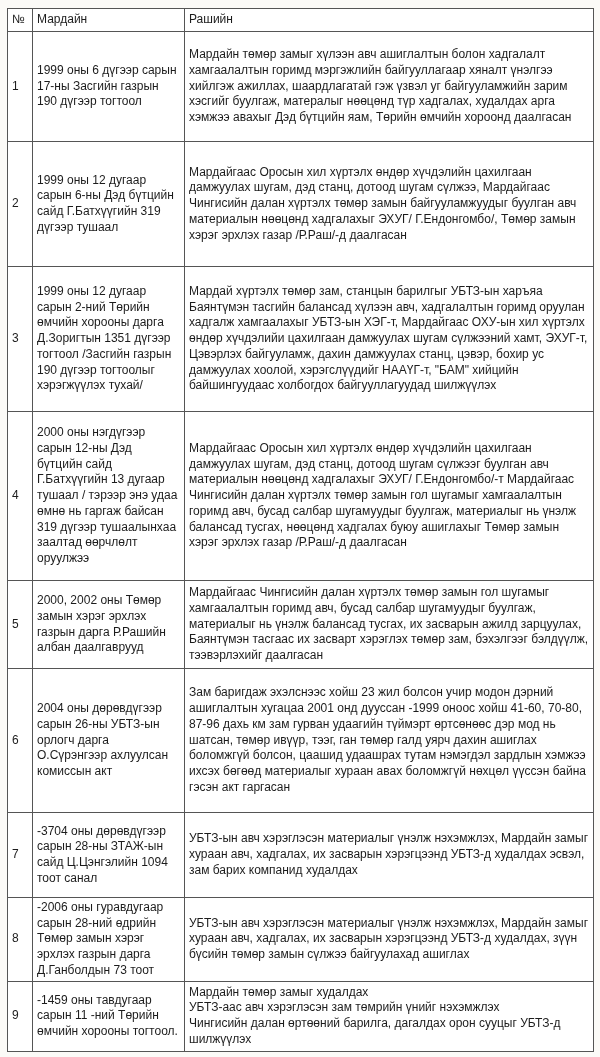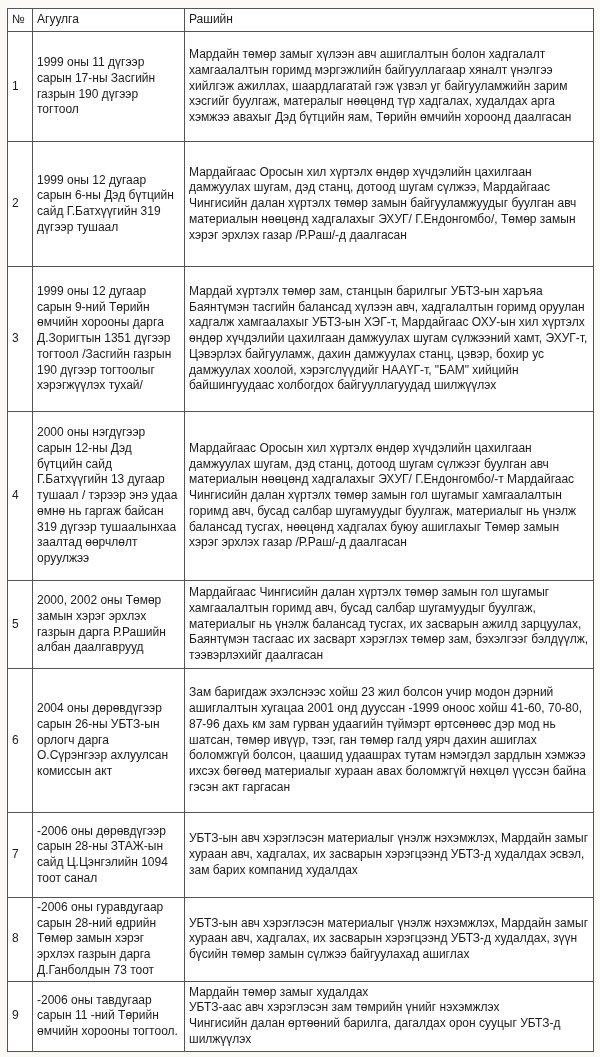--- a/index.html
+++ b/index.html
@@ -59,67 +59,67 @@
 <div class="page">
   <table class="decisions">
     <colgroup>
       <col class="c-num">
       <col class="c-decision">
       <col class="c-content">
     </colgroup>
     <thead>
       <tr>
         <th>№</th>
-        <th>Агуулга</th>
+        <th>Мардайн</th>
         <th>Рашийн</th>
       </tr>
     </thead>
     <tbody>
       <tr>
         <td class="num">1</td>
-        <td class="decision">1999 оны 11 дүгээр сарын 17-ны Засгийн газрын 190 дүгээр тогтоол</td>
+        <td class="decision">1999 оны 6 дүгээр сарын 17-ны Засгийн газрын 190 дүгээр тогтоол</td>
         <td class="content">Мардайн төмөр замыг хүлээн авч ашиглалтын болон хадгалалт хамгаалалтын горимд мэргэжлийн байгууллагаар хяналт үнэлгээ хийлгэж ажиллах, шаардлагатай гэж үзвэл уг байгууламжийн зарим хэсгийг буулгаж, матералыг нөөцөнд түр хадгалах, худалдах арга хэмжээ авахыг Дэд бүтцийн яам, Төрийн өмчийн хороонд даалгасан</td>
       </tr>
       <tr>
         <td class="num">2</td>
         <td class="decision">1999 оны 12 дугаар сарын 6-ны Дэд бүтцийн сайд Г.Батхүүгийн 319 дүгээр тушаал</td>
         <td class="content">Мардайгаас Оросын хил хүртэлх өндөр хүчдэлийн цахилгаан дамжуулах шугам, дэд станц, дотоод шугам сүлжээ, Мардайгаас Чингисийн далан хүртэлх төмөр замын байгууламжуудыг буулган авч материалын нөөцөнд хадгалахыг ЭХУГ/ Г.Ендонгомбо/, Төмөр замын хэрэг эрхлэх газар /Р.Раш/-д даалгасан</td>
       </tr>
       <tr>
         <td class="num">3</td>
-        <td class="decision">1999 оны 12 дугаар сарын 9-ний Төрийн өмчийн хорооны дарга Д.Зоригтын 1351 дүгээр тогтоол /Засгийн газрын 190 дүгээр тогтоолыг хэрэгжүүлэх тухай/</td>
+        <td class="decision">1999 оны 12 дугаар сарын 2-ний Төрийн өмчийн хорооны дарга Д.Зоригтын 1351 дүгээр тогтоол /Засгийн газрын 190 дүгээр тогтоолыг хэрэгжүүлэх тухай/</td>
         <td class="content">Мардай хүртэлх төмөр зам, станцын барилгыг УБТЗ-ын харъяа Баянтүмэн тасгийн балансад хүлээн авч, хадгалалтын горимд оруулан хадгалж хамгаалахыг УБТЗ-ын ХЭГ-т, Мардайгаас ОХУ-ын хил хүртэлх өндөр хүчдэлийи цахилгаан дамжуулах шугам сүлжээний хамт, ЭХУГ-т, Цэвэрлэх байгууламж, дахин дамжуулах станц, цэвэр, бохир ус дамжуулах хоолой, хэрэгслүүдийг НААҮГ-т, "БАМ" хийцийн байшингуудаас холбогдох байгууллагуудад шилжүүлэх</td>
       </tr>
       <tr>
         <td class="num">4</td>
         <td class="decision">2000 оны нэгдүгээр сарын 12-ны Дэд бүтцийн сайд Г.Батхүүгийн 13 дугаар тушаал / тэрээр энэ удаа өмнө нь гаргаж байсан 319 дүгээр тушаалынхаа заалтад өөрчлөлт оруулжээ</td>
         <td class="content">Мардайгаас Оросын хил хүртэлх өндөр хүчдэлийн цахилгаан дамжуулах шугам, дэд станц, дотоод шугам сүлжээг буулган авч материалын нөөцөнд хадгалахыг ЭХУГ/ Г.Ендонгомбо/-т Мардайгаас Чингисийн далан хүртэлх төмөр замын гол шугамыг хамгаалалтын горимд авч, бусад салбар шугамуудыг буулгаж, материалыг нь үнэлж балансад тусгах, нөөцөнд хадгалах буюу ашиглахыг Төмөр замын хэрэг эрхлэх газар /Р.Раш/-д даалгасан</td>
       </tr>
       <tr>
         <td class="num">5</td>
         <td class="decision">2000, 2002 оны Төмөр замын хэрэг эрхлэх газрын дарга Р.Рашийн албан даалгаврууд</td>
         <td class="content">Мардайгаас Чингисийн далан хүртэлх төмөр замын гол шугамыг хамгаалалтын горимд авч, бусад салбар шугамуудыг буулгаж, материалыг нь үнэлж балансад тусгах, их засварын ажилд зарцуулах, Баянтүмэн тасгаас их засварт хэрэглэх төмөр зам, бэхэлгээг бэлдүүлж, тээвэрлэхийг даалгасан</td>
       </tr>
       <tr>
         <td class="num">6</td>
         <td class="decision">2004 оны дөрөвдүгээр сарын 26-ны УБТЗ-ын орлогч дарга О.Сүрэнгээр ахлуулсан комиссын акт</td>
         <td class="content">Зам баригдаж эхэлснээс хойш 23 жил болсон учир модон дэрний ашиглалтын хугацаа 2001 онд дууссан -1999 оноос хойш 41-60, 70-80, 87-96 дахь км зам гурван удаагийн түймэрт өртсөнөөс дэр мод нь шатсан, төмөр ивүүр, тээг, ган төмөр галд уярч дахин ашиглах боломжгүй болсон, цаашид удаашрах тутам нэмэгдэл зардлын хэмжээ ихсэх бөгөөд материалыг хураан авах боломжгүй нөхцөл үүссэн байна гэсэн акт гаргасан</td>
       </tr>
       <tr>
         <td class="num">7</td>
-        <td class="decision">-2006 оны дөрөвдүгээр сарын 28-ны ЗТАЖ-ын сайд Ц.Цэнгэлийн 1094 тоот санал</td>
+        <td class="decision">-3704 оны дөрөвдүгээр сарын 28-ны ЗТАЖ-ын сайд Ц.Цэнгэлийн 1094 тоот санал</td>
         <td class="content">УБТЗ-ын авч хэрэглэсэн материалыг үнэлж нэхэмжлэх, Мардайн замыг хураан авч, хадгалах, их засварын хэрэгцээнд УБТЗ-д худалдах эсвэл, зам барих компанид худалдах</td>
       </tr>
       <tr>
         <td class="num">8</td>
         <td class="decision">-2006 оны гуравдугаар сарын 28-ний өдрийн Төмөр замын хэрэг эрхлэх газрын дарга Д.Ганболдын 73 тоот</td>
         <td class="content">УБТЗ-ын авч хэрэглэсэн материалыг үнэлж нэхэмжлэх, Мардайн замыг хураан авч, хадгалах, их засварын хэрэгцээнд УБТЗ-д худалдах, зүүн бүсийн төмөр замын сүлжээ байгуулахад ашиглах</td>
       </tr>
       <tr>
         <td class="num">9</td>
-        <td class="decision">-2006 оны тавдугаар сарын 11 -ний Төрийн өмчийн хорооны тогтоол.</td>
+        <td class="decision">-1459 оны тавдугаар сарын 11 -ний Төрийн өмчийн хорооны тогтоол.</td>
         <td class="content">Мардайн төмөр замыг худалдах
 УБТЗ-аас авч хэрэглэсэн зам төмрийн үнийг нэхэмжлэх
 Чингисийн далан өртөөний барилга, дагалдах орон сууцыг УБТЗ-д шилжүүлэх</td>
       </tr>
     </tbody>
   </table>
 </div>
 
 </body></html>

